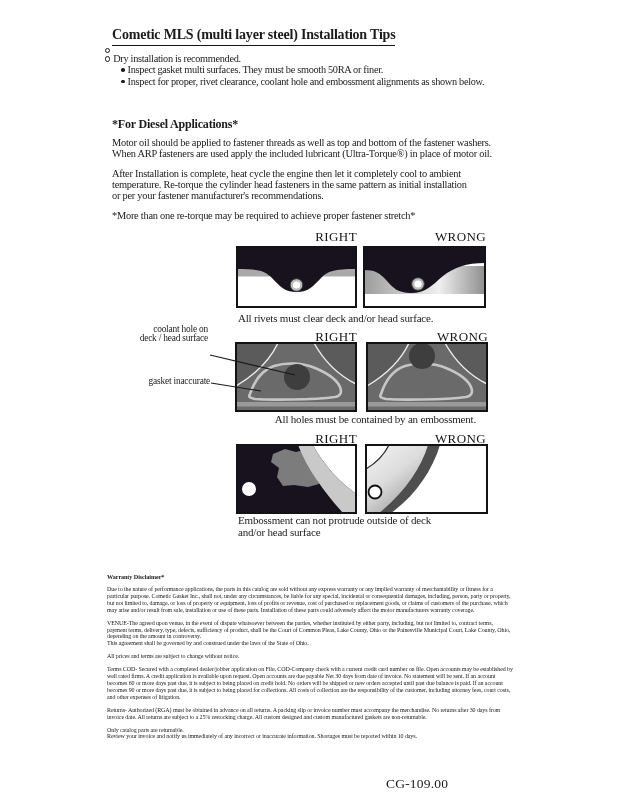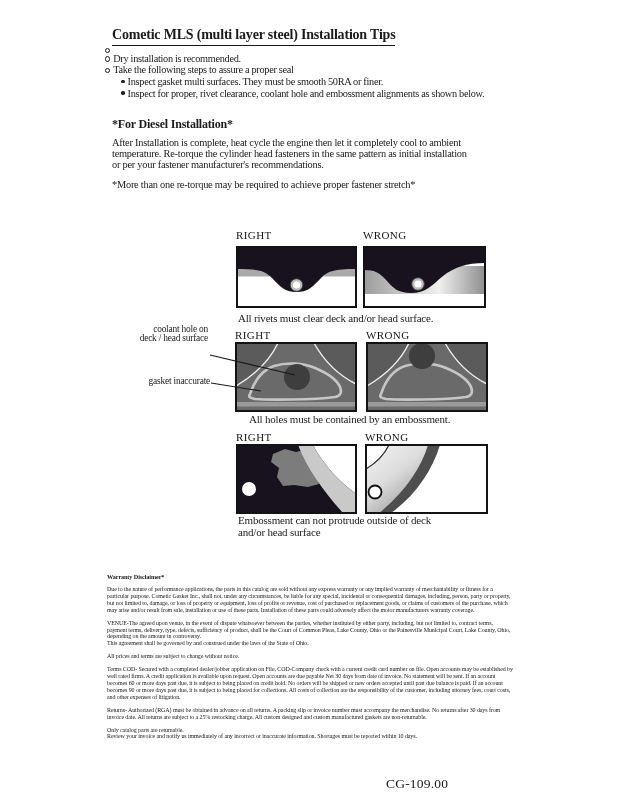--- a/index.html
+++ b/index.html
@@ -23,21 +23,21 @@
   }
   .m-fill {
     flex:0 0 auto; width:3.6px; height:3.6px; background:#1b1b1b; border-radius:50%;
     margin:3.6px 3px 0 0;
   }
   
   .diesel { position:absolute; left:112px; top:117px; width:440px; font-size:10.4px; letter-spacing:-0.25px; }
   .diesel h2 { margin:0 0 5px 0; font-size:12px; font-weight:bold; letter-spacing:-0.2px; }
   .diesel p { margin:0 0 9px 0; line-height:11px; white-space:pre-line; }
   
-  .fig-label { position:absolute; font-size:11px; letter-spacing:0.4px; text-align:left; color:#161616; }
+  .fig-label { position:absolute; font-size:13px; letter-spacing:0.4px; text-align:right; color:#161616; }
   .panel { position:absolute; }
   .panel svg { display:block; }
   .caption { position:absolute; font-size:11px; letter-spacing:-0.2px; line-height:11.5px; white-space:pre-line; }
   .callout { position:absolute; font-size:9.4px; letter-spacing:-0.2px; line-height:9.3px; text-align:right; white-space:pre-line; }
   .leaders { position:absolute; left:110px; top:340px; pointer-events:none; }
   
   .disclaimer { position:absolute; left:107px; top:573px; width:407px; font-size:6px; letter-spacing:-0.1px; color:#222; }
   .disclaimer h3 { margin:0 0 6px 0; font-size:6.2px; font-weight:bold; }
   .disclaimer p { margin:0 0 6px 0; line-height:6.9px; white-space:pre-line; }
   
@@ -51,36 +51,34 @@
   <h1 class="title">Cometic MLS (multi layer steel) Installation Tips</h1>
 
   <div class="tips">
     <div class="tip-row">
       <span class="m-open"></span>
     </div>
     <div class="tip-row">
       <span class="m-open"></span>
       <span>Dry installation is recommended.</span>
     </div>
-    <div class="tip-row">
-      <span class="m-open"></span>
-      <span>Take the following steps to assure a proper seal</span>
-    </div>
     <div class="tip-row sub">
       <span class="m-fill"></span>
       <span>Inspect gasket multi surfaces.  They must be smooth 50RA or finer.</span>
     </div>
     <div class="tip-row sub">
       <span class="m-fill"></span>
       <span>Inspect for proper, rivet clearance, coolant hole and embossment alignments as shown below.</span>
     </div>
   </div>
 
   <div class="diesel">
-    <h2>*For Diesel Installation*</h2>
+    <h2>*For Diesel Applications*</h2>
+    <p>Motor oil should be applied to fastener threads as well as top and bottom of the fastener washers.
+When ARP fasteners are used apply the included lubricant (Ultra-Torque®) in place of motor oil.</p>
     <p>After Installation is complete, heat cycle the engine then let it completely cool to ambient
 temperature. Re-torque the cylinder head fasteners in the same pattern as initial installation
 or per your fastener manufacturer's recommendations.</p>
     <p>*More than one re-torque may be required to achieve proper fastener stretch*</p>
   </div>
 
   <div class="fig-label" style="left:236px; top:229px; width:121px;">RIGHT</div>
   <div class="fig-label" style="left:363px; top:229px; width:123px;">WRONG</div>
 
   <div class="panel" style="left:236px; top:246px;">
@@ -146,21 +144,21 @@
       <rect x="1" y="60" width="120" height="4.5" fill="#9a9a9a"></rect>
       <rect x="1" y="1" width="120" height="68" fill="none" stroke="#131313" stroke-width="2"></rect>
     </svg>
   </div>
 
   <svg class="leaders" width="200" height="60" viewBox="0 0 200 60">
     <line x1="100" y1="15" x2="185" y2="35" stroke="#1a1a1a" stroke-width="1.1"></line>
     <line x1="101" y1="43" x2="151" y2="51" stroke="#1a1a1a" stroke-width="1.1"></line>
   </svg>
 
-  <div class="caption" style="left:249px; top:414px; width:253px; text-align:left;">All holes must be contained by an embossment.</div>
+  <div class="caption" style="left:223px; top:414px; width:253px; text-align:right;">All holes must be contained by an embossment.</div>
 
   <div class="fig-label" style="left:236px; top:431px; width:121px;">RIGHT</div>
   <div class="fig-label" style="left:365px; top:431px; width:121px;">WRONG</div>
 
   <div class="panel" style="left:236px; top:444px;">
     <svg width="121" height="70" viewBox="0 0 121 70">
       <rect x="1" y="1" width="119" height="68" fill="#17121d"></rect>
       <path d="M37 10 L49 5 L60 8 L68 6 L74 15 L73 22 L80 30 L83 40 L72 43 L58 41 L47 42 L41 33 L43 24 L35 18 Z" fill="#7c7c7c"></path>
       <path d="M77 1 L120 1 L120 50 C104 38 88 22 77 1 Z" fill="#ffffff"></path>
       <path d="M62 1 L77 1 C88 22 104 38 120 50 L120 69 L107 69 C90 50 72 27 62 1 Z" fill="#c9c9c9"></path>

